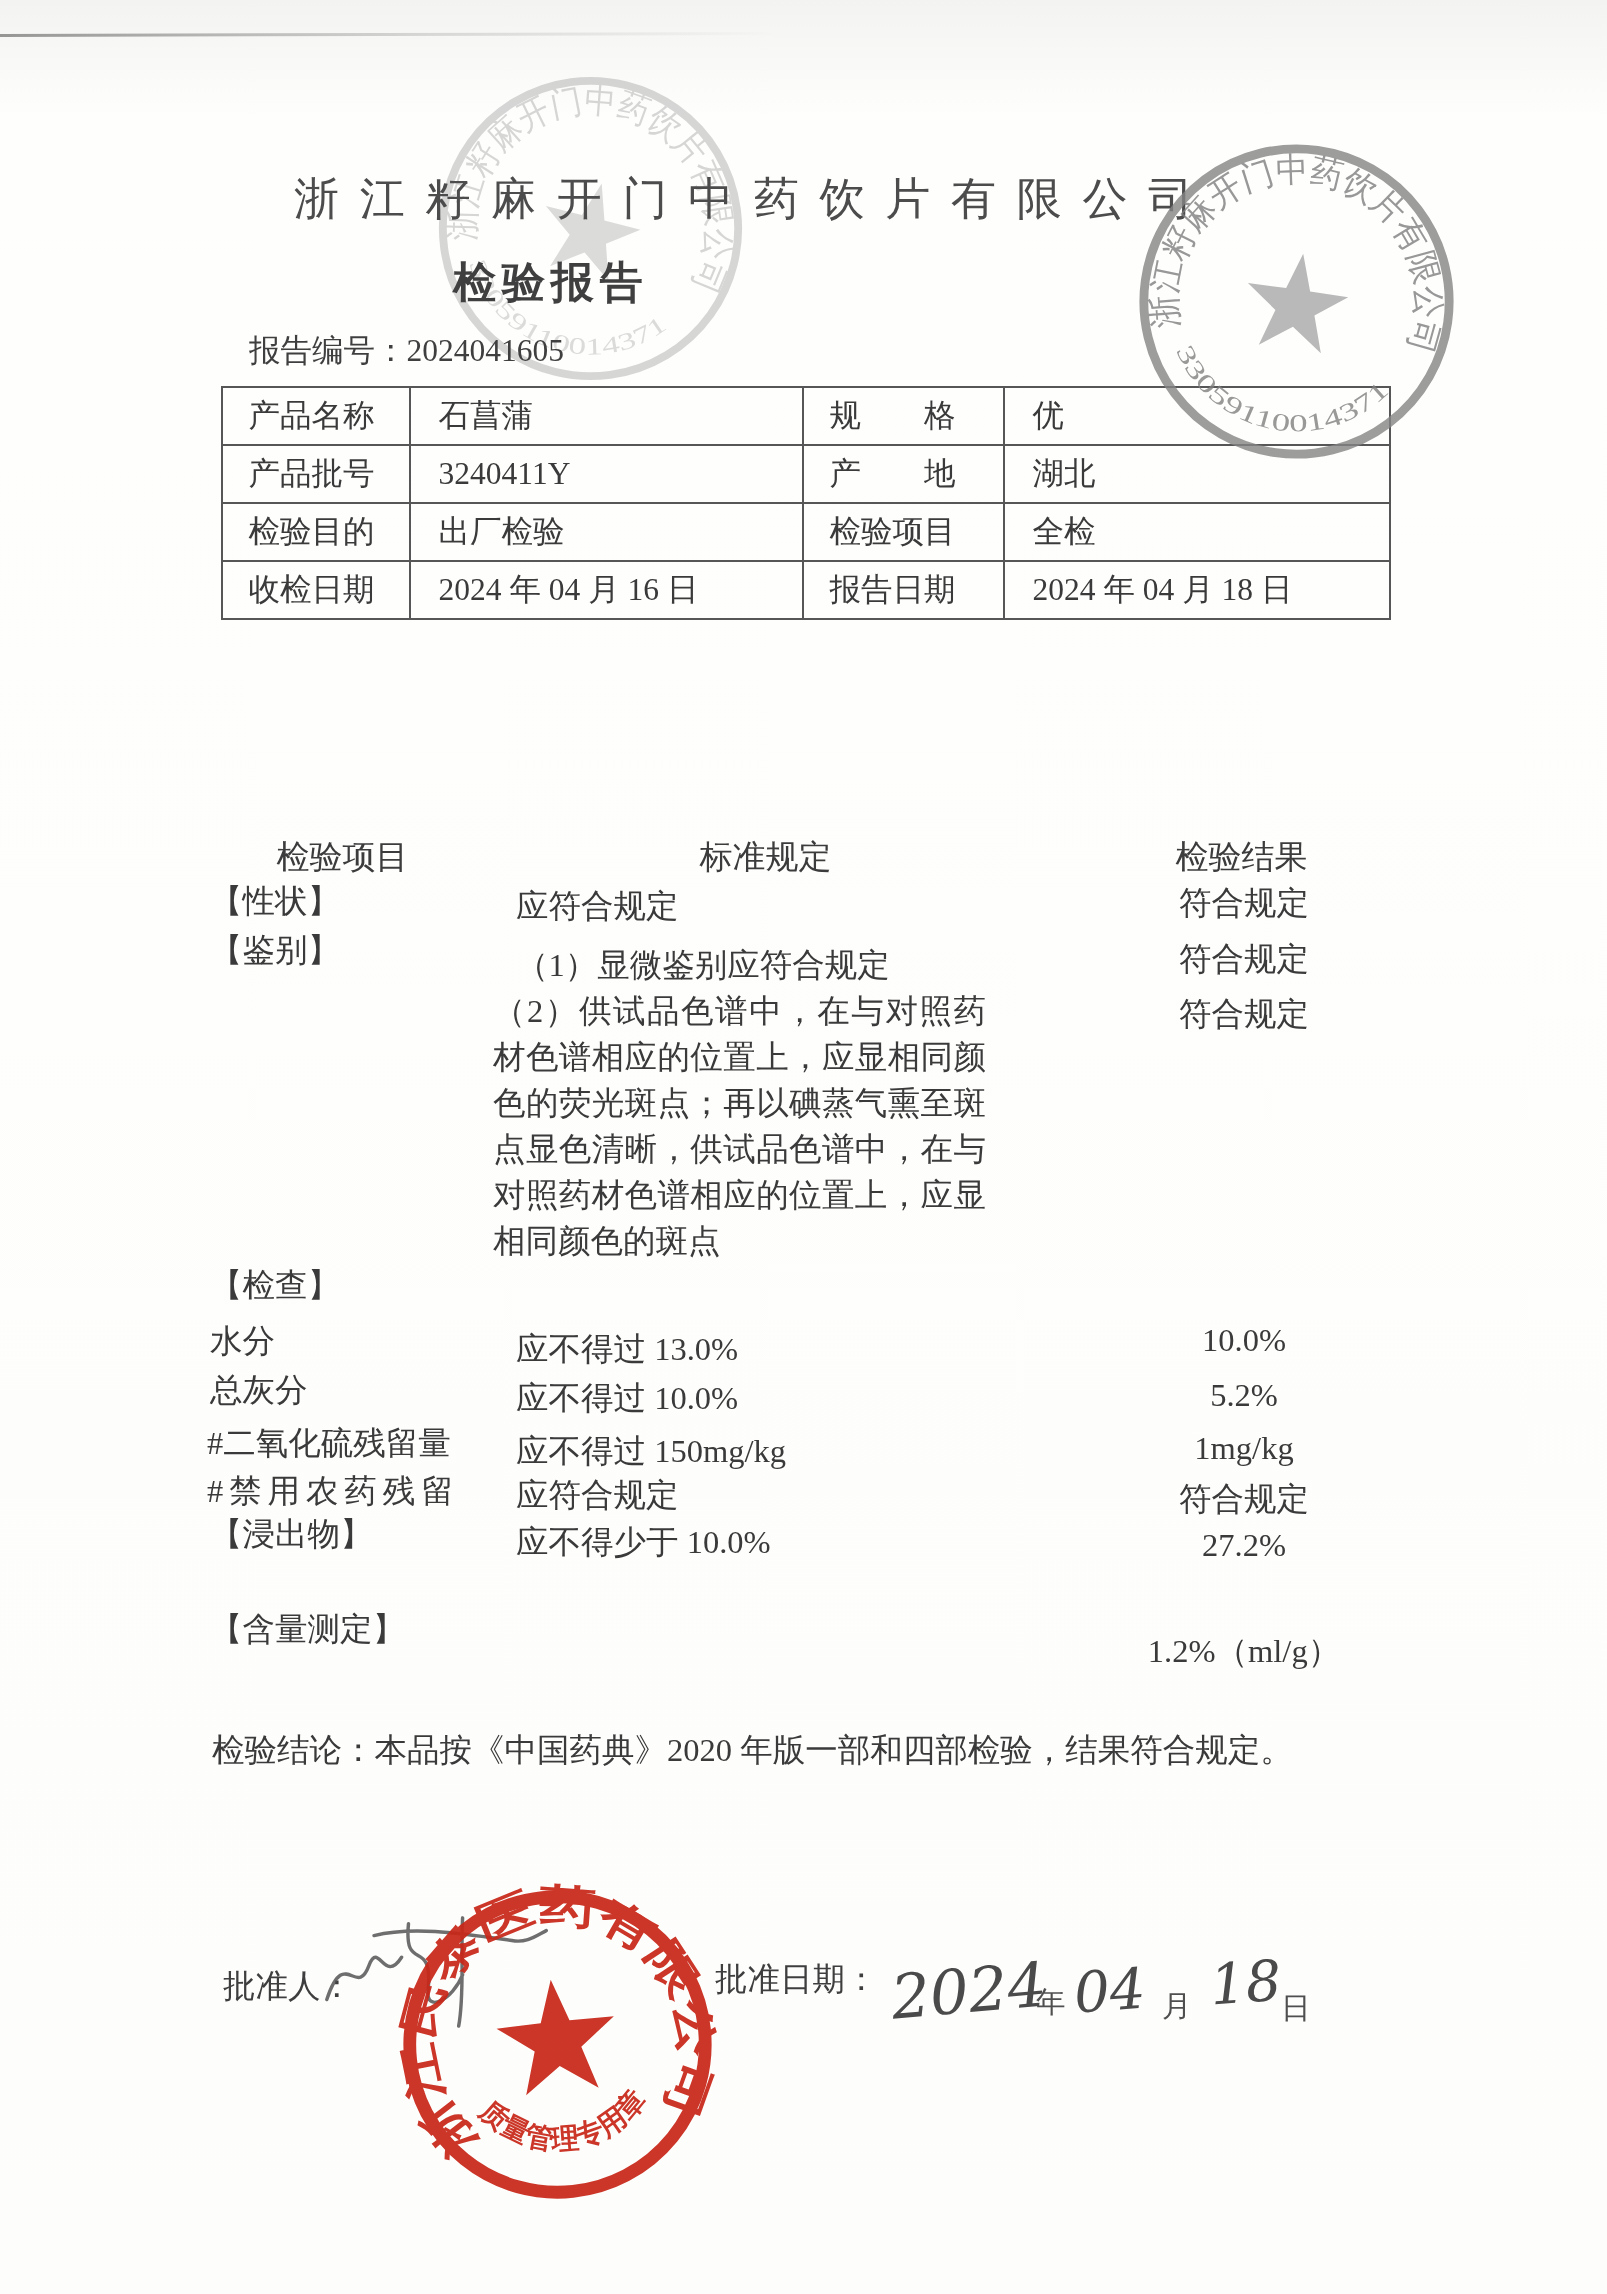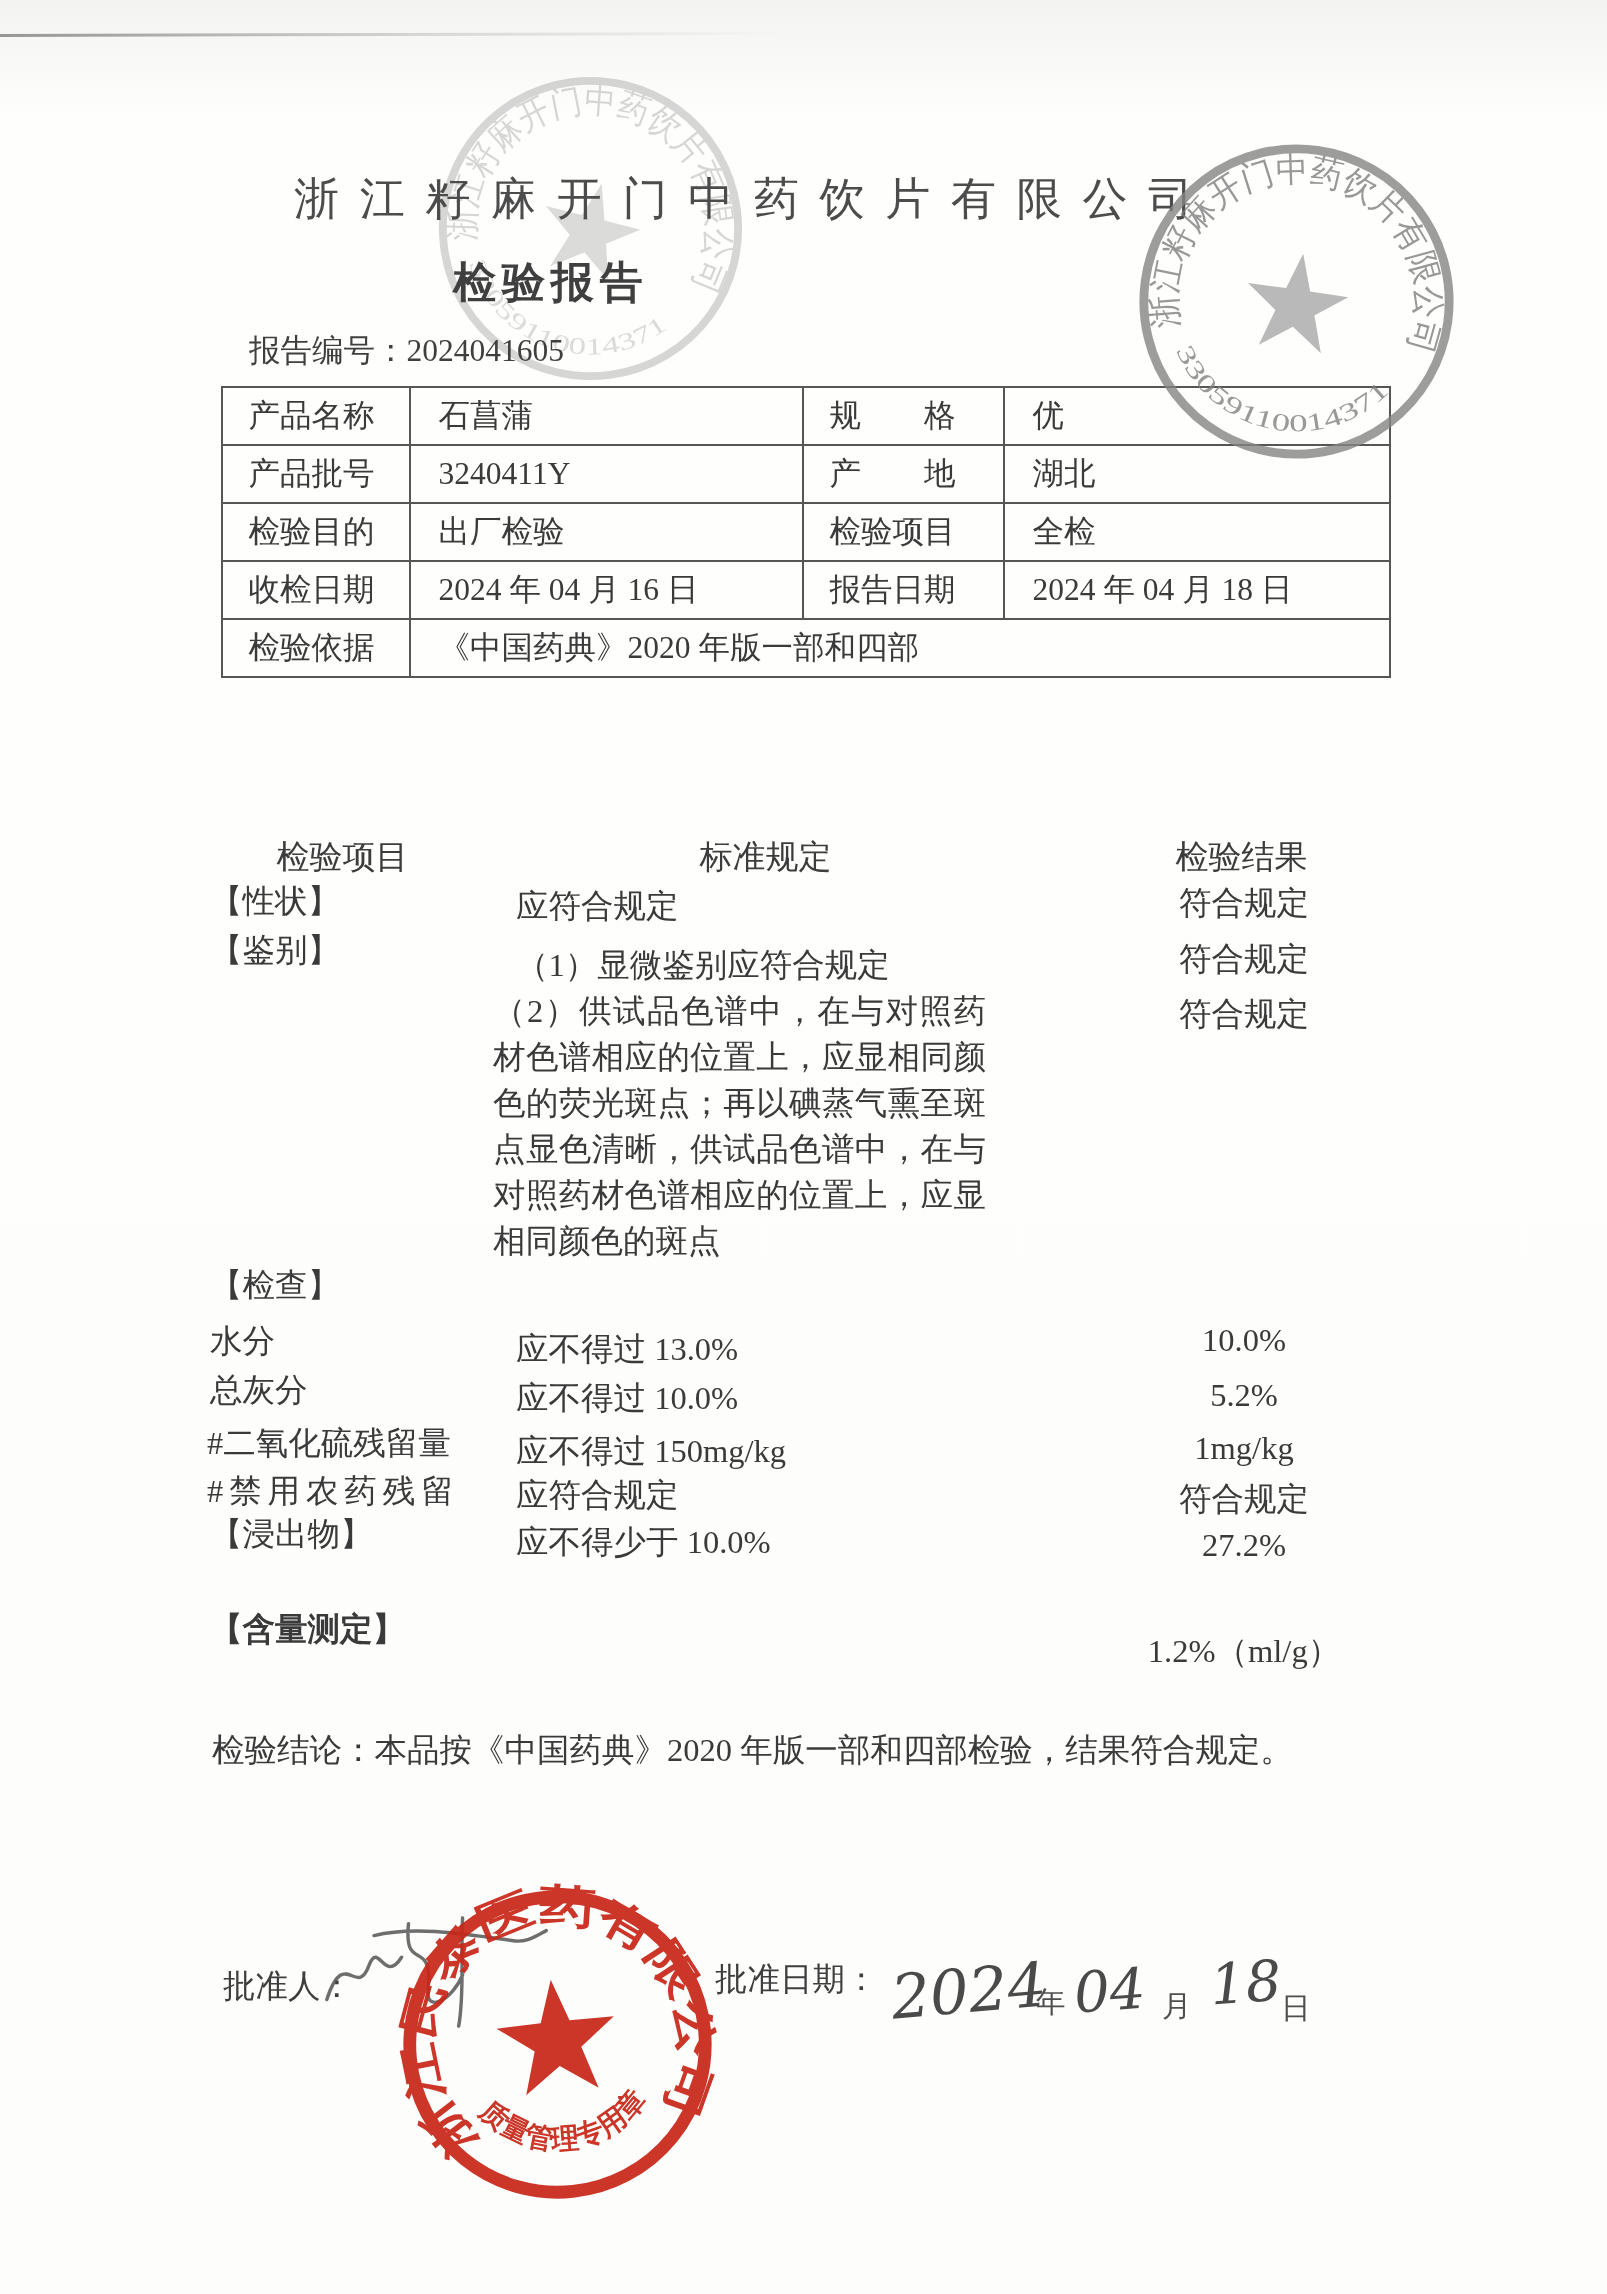--- a/index.html
+++ b/index.html
@@ -92,24 +92,20 @@
       <td class="val">出厂检验</td>
       <td>检验项目</td>
       <td class="val">全检</td>
     </tr>
     <tr>
       <td>收检日期</td>
       <td class="val">2024 年 04 月 16 日</td>
       <td>报告日期</td>
       <td class="val">2024 年 04 月 18 日</td>
     </tr>
-    <tr>
-      <td>检验依据</td>
-      <td class="val" colspan="3">《中国药典》2020 年版一部和四部</td>
-    </tr>
   </tbody>
     </table>
 
   <div class="abs hdr" style="left:229px;top:835px;">检验项目</div>
   <div class="abs hdr" style="left:652px;top:835px;">标准规定</div>
   <div class="abs hdr" style="left:1128px;top:835px;">检验结果</div>
 
   <div class="abs ritem" style="left:210px;top:880px;">【性状】</div>
   <div class="abs rstd" style="left:516px;top:885px;">应符合规定</div>
   <div class="abs rres" style="left:1101px;top:882px;">符合规定</div>
@@ -136,21 +132,21 @@
   <div class="abs rres" style="left:1101px;top:1430px;">1mg/kg</div>
 
   <div class="abs ritem" style="left:207px;top:1470px;letter-spacing:5.9px;">#禁用农药残留</div>
   <div class="abs rstd" style="left:516px;top:1474px;">应符合规定</div>
   <div class="abs rres" style="left:1101px;top:1478px;">符合规定</div>
 
   <div class="abs ritem" style="left:210px;top:1513px;">【浸出物】</div>
   <div class="abs rstd" style="left:516px;top:1521px;">应不得少于 10.0%</div>
   <div class="abs rres" style="left:1101px;top:1527px;">27.2%</div>
 
-  <div class="abs ritem" style="left:210px;top:1608px;font-weight:bold;">【含量测定】</div>
+  <div class="abs ritem" style="left:210px;top:1608px;">【含量测定】</div>
   <div class="abs rres" style="left:1101px;top:1630px;">1.2%（ml/g）</div>
 
   <div class="abs note-line" style="left:212px;top:1726px;">检验结论：本品按《中国药典》2020 年版一部和四部检验，结果符合规定。</div>
 
   <div class="abs flabel" style="left:223px;top:1965px;">批准人：</div>
   <svg class="abs signature" style="left:315px;top:1906px;" width="246" height="128" viewBox="0 0 250 130">
     <path d="M12,95 C30,40 42,95 55,60 C65,35 70,80 88,52 M95,18 C90,70 120,30 115,85 C112,110 140,95 150,70 M150,12 C148,50 152,90 146,122 M60,30 C100,20 150,28 200,35 C215,38 225,30 235,25" stroke="#555555" stroke-width="3.5" fill="none" stroke-linecap="round" opacity="0.85"></path>
   </svg>
 
   <div class="abs flabel" style="left:715px;top:1958px;">批准日期：</div>

